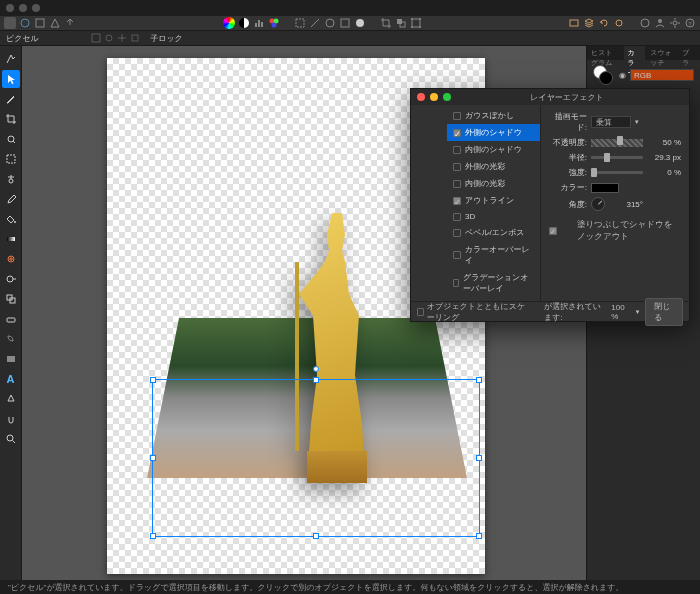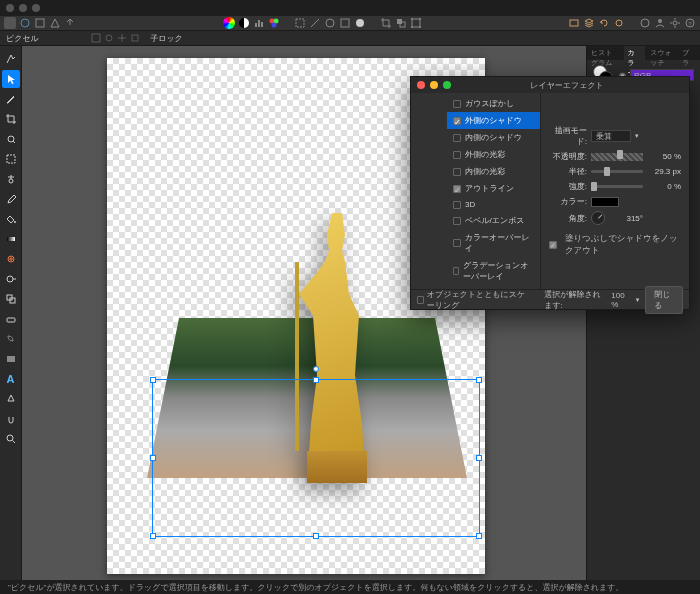--- a/index.html
+++ b/index.html
@@ -104,21 +104,21 @@
 .color-panel {
   height: 30px;
   display: flex; align-items: center; padding: 0 6px; gap: 6px;
 }
 .color-swirl {
   width: 20px; height: 20px; position: relative;
 }
 .swatch1 { position: absolute; width: 14px; height: 14px; border-radius: 50%; background: #fff; left: 0; top: 0; border: 1px solid #555; }
 .swatch2 { position: absolute; width: 14px; height: 14px; border-radius: 50%; background: #000; right: 0; bottom: 0; border: 1px solid #555; }
 .color-mode-row { display: flex; align-items: center; gap: 4px; font-size: 8px; flex: 1; }
-.color-dropdown { flex: 1; background: #6d28d9; border: 1px solid #444; height: 12px; font-size: 8px; color: #ccc; padding: 0 3px; display: flex; align-items: center; }
+.color-dropdown { flex: 1; background: #c2410c; border: 1px solid #444; height: 12px; font-size: 8px; color: #ccc; padding: 0 3px; display: flex; align-items: center; }
 .panel-flex { flex: 1; }
 .nav-panel { border-top: 1px solid #1a1a1a; }
 .nav-body { height: 80px; padding: 4px; }
 .nav-zoom-row { display: flex; align-items: center; font-size: 8px; gap: 4px; padding: 2px 4px; }
 .nav-zoom-slider { flex: 1; height: 2px; background: #555; position: relative; }
 .nav-zoom-slider::before { content: ''; position: absolute; left: 40%; top: -3px; width: 4px; height: 8px; background: #aaa; border-radius: 1px; }
 .nav-thumb {
   width: 48px; height: 66px; margin: 4px auto; background: #fff; position: relative; overflow: hidden;
   display: flex; align-items: center; justify-content: center;
 }
@@ -197,21 +197,21 @@
 .sh-tr { right: -3px; top: -3px; }
 .sh-ml { left: -3px; top: 50%; margin-top: -3px; }
 .sh-mr { right: -3px; top: 50%; margin-top: -3px; }
 .sh-bl { left: -3px; bottom: -3px; }
 .sh-bm { left: 50%; bottom: -3px; margin-left: -3px; }
 .sh-br { right: -3px; bottom: -3px; }
 .sh-rot { left: 50%; top: -14px; margin-left: -3px; border-radius: 50%; }
 
 .fx-dialog {
   position: absolute;
-  left: 410px; top: 76px;
+  left: 410px; top: 88px;
   width: 280px; height: 234px;
   background: #323232;
   border: 1px solid #1a1a1a;
   box-shadow: 0 8px 24px rgba(0,0,0,0.6);
   display: flex; flex-direction: column;
   font-size: 8.5px;
 }
 .fx-titlebar {
   height: 16px; display: flex; align-items: center;
   padding: 0 6px; background: #2a2a2a;
@@ -228,21 +228,21 @@
   display: flex; align-items: center; gap: 4px;
   padding: 3px 6px; font-size: 8px; color: #ccc;
 }
 .fx-item.selected { background: #0a66d0; color: #fff; }
 .fx-check {
   width: 8px; height: 8px; border: 1px solid #666; border-radius: 1px;
 }
 .fx-check.on { background: #888; }
 .fx-props {
   flex: 1; padding: 6px 8px;
-  display: flex; flex-direction: column; gap: 4px; justify-content: center;
+  display: flex; flex-direction: column; gap: 4px;
 }
 .fx-row {
   display: flex; align-items: center; gap: 4px; font-size: 8px;
 }
 .fx-row-label { width: 38px; text-align: right; color: #ccc; }
 .fx-slider {
   flex: 1; height: 3px; background: #555; position: relative;
   border-radius: 1px;
 }
 .fx-slider-thumb {
@@ -251,21 +251,21 @@
 }
 .fx-value { width: 34px; text-align: right; color: #ccc; font-size: 8px; }
 .fx-dropdown {
   background: #222; border: 1px solid #444; height: 12px;
   padding: 0 4px; display: flex; align-items: center; font-size: 8px;
   min-width: 40px;
 }
 .fx-color-swatch {
   width: 28px; height: 10px; background: #000; border: 1px solid #555;
 }
-.fx-knockout { display: flex; align-items: center; gap: 8px; margin-top: 4px; }
+.fx-knockout { display: flex; align-items: center; gap: 20px; margin-top: 4px; }
 .fx-footer {
   height: 20px; display: flex; align-items: center;
   border-top: 1px solid #222; padding: 0 6px; gap: 6px;
 }
 .fx-footer-check { display: flex; align-items: center; gap: 3px; font-size: 8px; }
 .fx-footer-spacer { flex: 1; }
 .fx-footer-label { font-size: 8px; }
 .fx-btn {
   background: #444; border: 1px solid #555; padding: 2px 8px;
   font-size: 8px; border-radius: 2px;
@@ -707,21 +707,21 @@
         <span>塗りつぶしでシャドウをノックアウト</span>
       </div>
     </div>
   </div>
   <div class="fx-footer">
     <div class="fx-footer-check">
       <div class="fx-check"></div>
       <span>オブジェクトとともにスケーリング</span>
     </div>
     <div class="fx-footer-spacer"></div>
-    <span class="fx-footer-label">選択が解除されます:</span>
+    <span class="fx-footer-label">が選択されています:</span>
     <span class="fx-footer-label">100 %</span>
     <span style="font-size:7px">▾</span>
     <div class="fx-btn">閉じる</div>
   </div>
 </div>
 
 <div class="statusbar">
   <span>"ピクセル"が選択されています。ドラッグで選択項目を移動します。クリックで別のオブジェクトを選択します。何もない領域をクリックすると、選択が解除されます。</span>
 </div>
 

